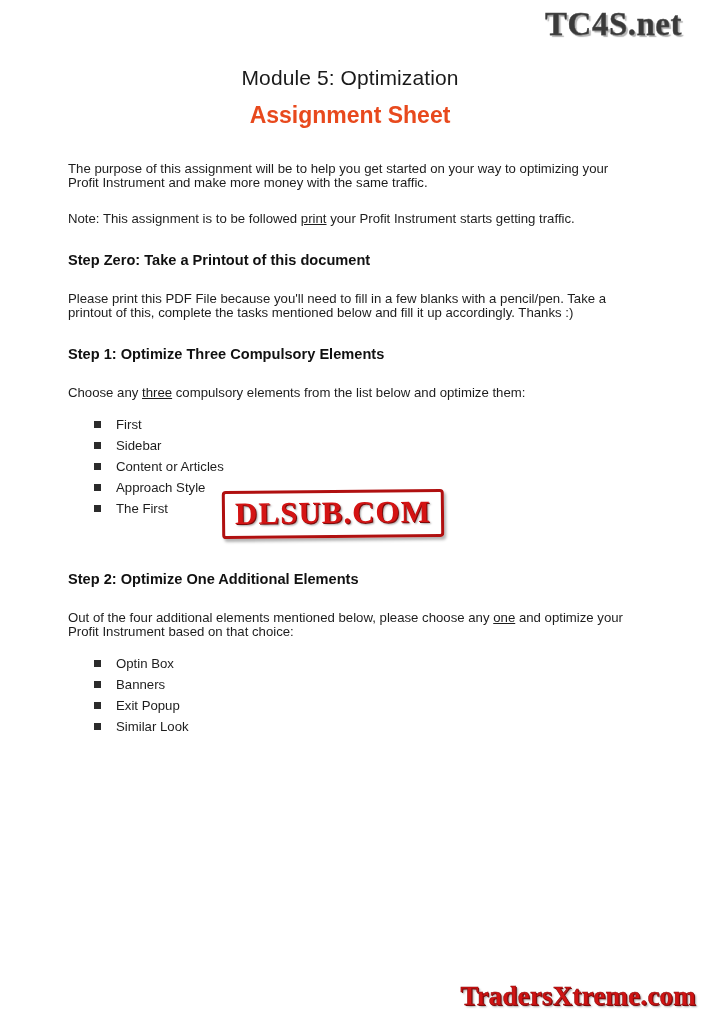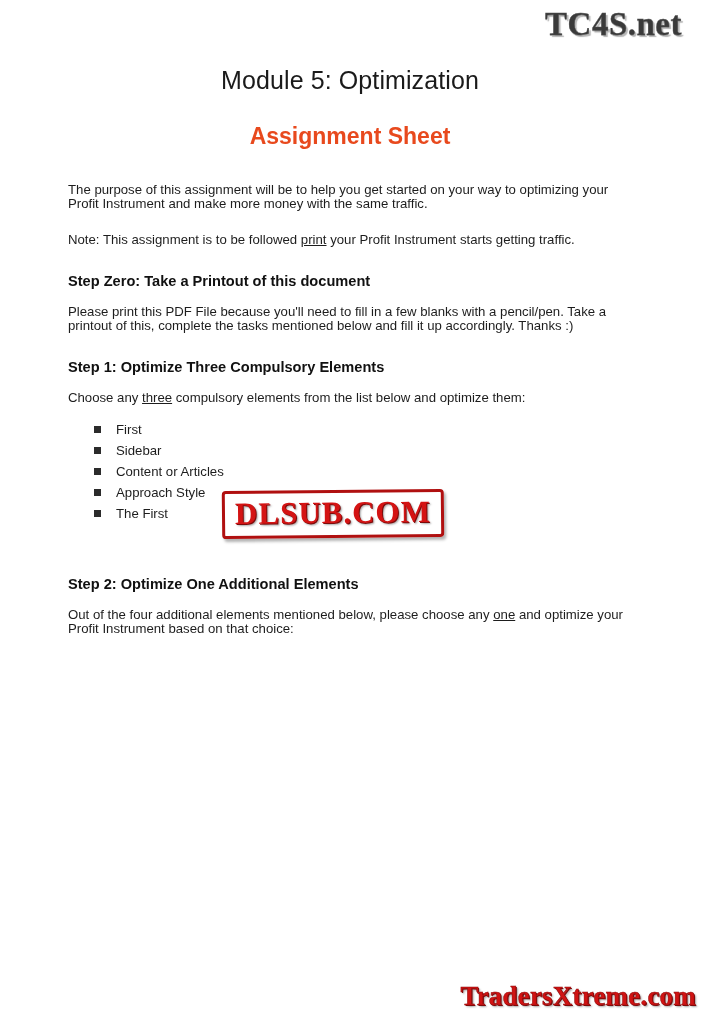--- a/index.html
+++ b/index.html
@@ -35,27 +35,27 @@
     color: #3a3a3a;
     text-shadow: 2px 2px 1px rgba(120,120,120,0.55), 0 1px 0 #cfcfcf;
     -webkit-text-stroke: 0.4px #555;
   }
 
   
   .title-main {
     margin: 0;
     padding-top: 66px;
     text-align: center;
-    font-size: 25px;
+    font-size: 21px;
     font-weight: normal;
     color: #1a1a1a;
     letter-spacing: 0.1px;
   }
   .title-sub {
-    margin: 16px;
+    margin: 0;
     padding-top: 12px;
     text-align: center;
     font-size: 23px;
     font-weight: bold;
     color: #e8491d;
   }
 
   
   .para {
     font-size: 13.2px;
@@ -66,21 +66,21 @@
   .p-intro { margin-top: 33px; }
   .p-note  { margin-top: 22px; }
 
   .heading {
     font-size: 14.6px;
     font-weight: bold;
     color: #111;
     margin: 0;
     padding-top: 26px;
   }
-  .heading + .para { margin-top: 16px; }
+  .heading + .para { margin-top: 24px; }
 
   .u { text-decoration: underline; }
 
   
   ul.bullets {
     list-style: none;
     margin: 14px 0 0 0;
     padding: 0 0 0 26px;
   }
   ul.bullets li {
@@ -164,18 +164,24 @@
     <li><span class="sq"></span><span>Content or Articles</span></li>
     <li><span class="sq"></span><span>Approach Style</span></li>
     <li><span class="sq"></span><span>The First</span></li>
   </ul>
 
   <div class="gap-26"></div>
 
   <h3 class="heading">Step 2: Optimize One Additional Elements</h3>
   <p class="para"><span>Out of the four additional elements mentioned below, please choose any </span><span class="u">one</span><span> and optimize your Profit Instrument based on that choice:</span></p>
 
+  <ul class="bullets">
+    <li><span class="sq"></span><span>Optin Box</span></li>
+    <li><span class="sq"></span><span>Banners</span></li>
+    <li><span class="sq"></span><span>Exit Popup</span></li>
+    <li><span class="sq"></span><span>Similar Look</span></li>
+  </ul>
 
   <div class="stamp">DLSUB.COM</div>
 
   <div class="brand-bottom">TradersXtreme.com</div>
 
 </div>
 
 </body></html>

